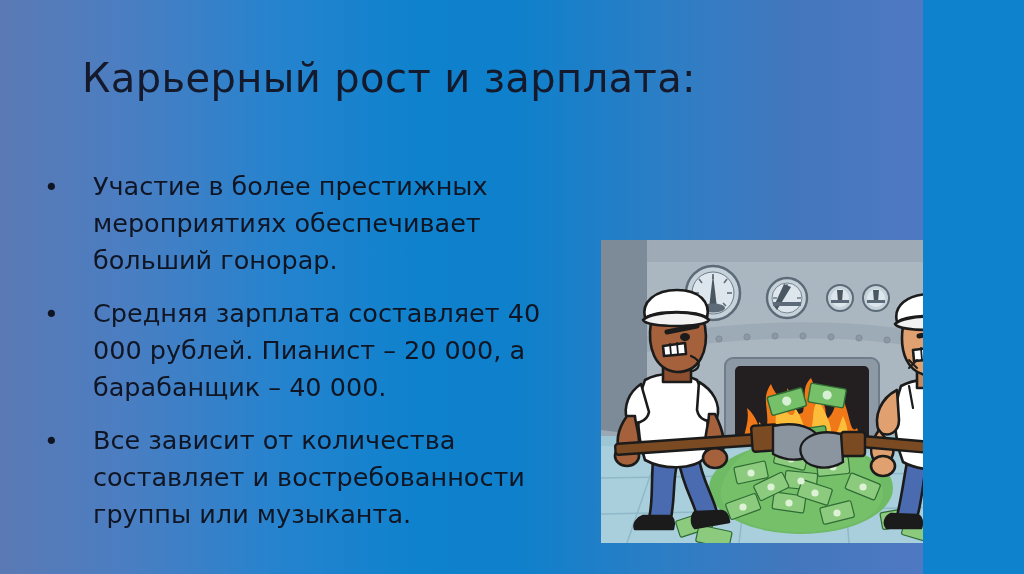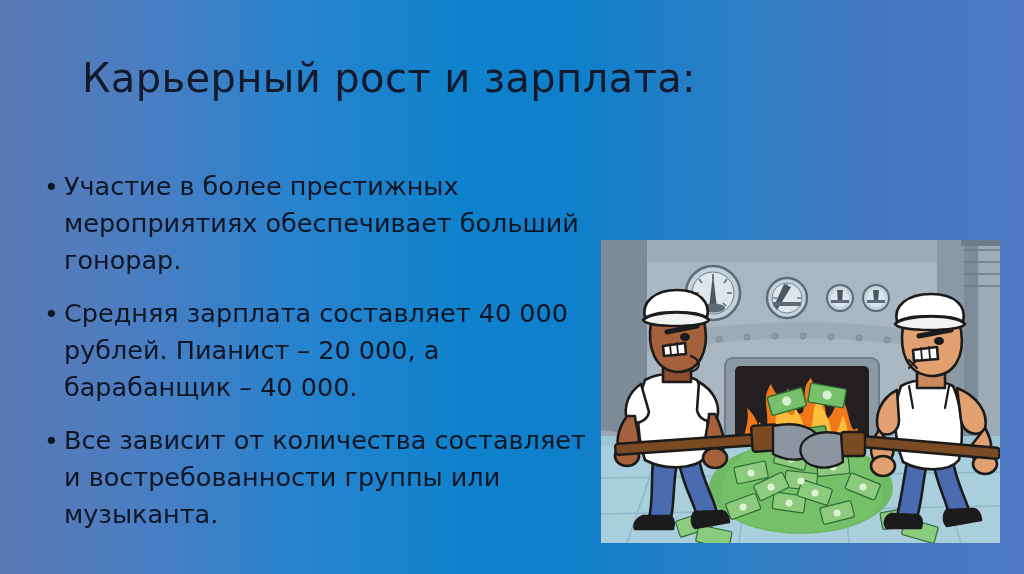--- a/index.html
+++ b/index.html
@@ -2,21 +2,21 @@
 <html><head>
 <meta charset="utf-8">
 <style>
   html,body{margin:0;padding:0;}
   body{
     width:1024px;height:574px;overflow:hidden;
     font-family:"Liberation Sans","DejaVu Sans",sans-serif;
     background:#0f82cd;
   }
   #slide{
-    position:relative;width:1024px;height:574px;overflow:hidden;
+    position:relative;width:923px;height:574px;overflow:hidden;
     background:linear-gradient(90deg,
       #5b79b4 0%,
       #4a7ec2 14%,
       #2683ce 30%,
       #0f82cd 45%,
       #0f80cb 56%,
       #2c7ec5 72%,
       #4377bd 86%,
       #4f79c2 100%);
   }
@@ -35,21 +35,21 @@
     display:flex;align-items:flex-start;
     margin-bottom:16px;
     color:#101524;
     font-size:25.5px;line-height:37px;
     font-family:"DejaVu Sans","Liberation Sans",sans-serif;
   }
   .bullet .dot{
     flex:0 0 auto;width:20px;margin-top:1px;
     font-size:25px;line-height:37px;text-align:left;
   }
-  .bullet .btext{flex:1 1 auto;}
+  .bullet .btext{flex:1 1 auto;margin-left:29px;}
   
   #pic{
     position:absolute;left:601px;top:240px;width:399px;height:303px;
     overflow:hidden;background:#aebfc9;
   }
   #pic svg{display:block;width:100%;height:100%;}
 </style>
 </head>
 <body>
 

